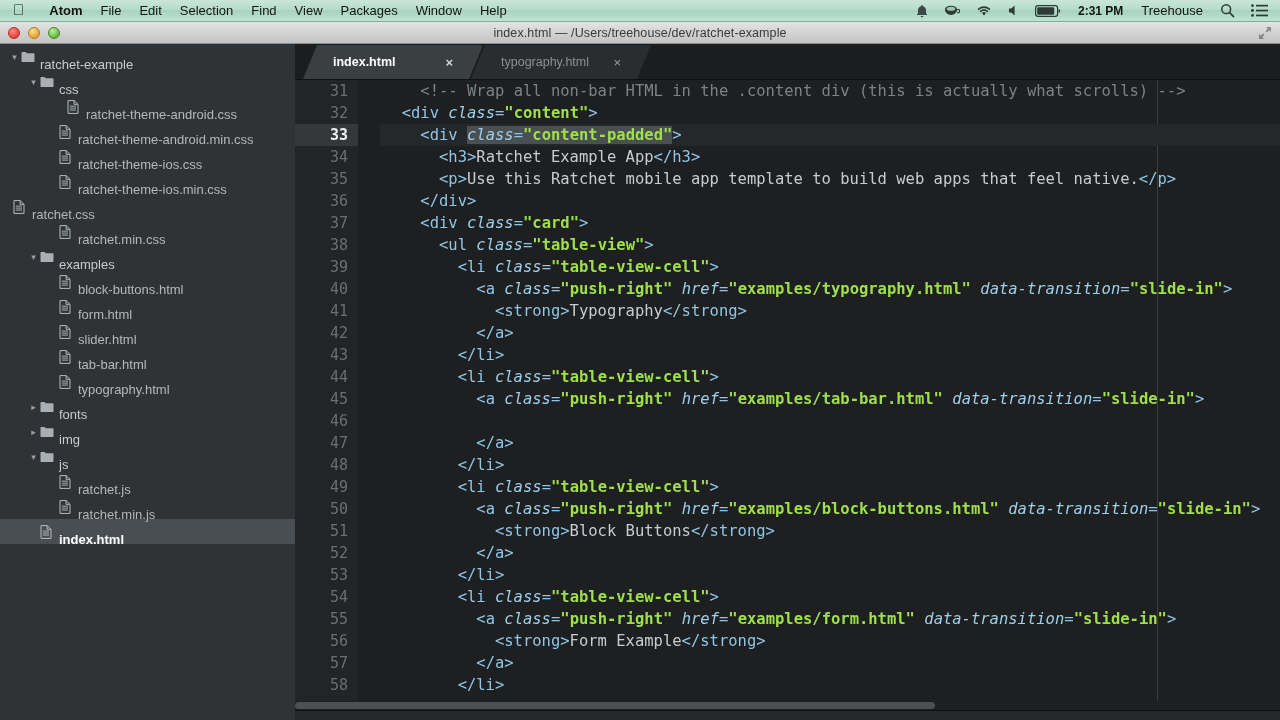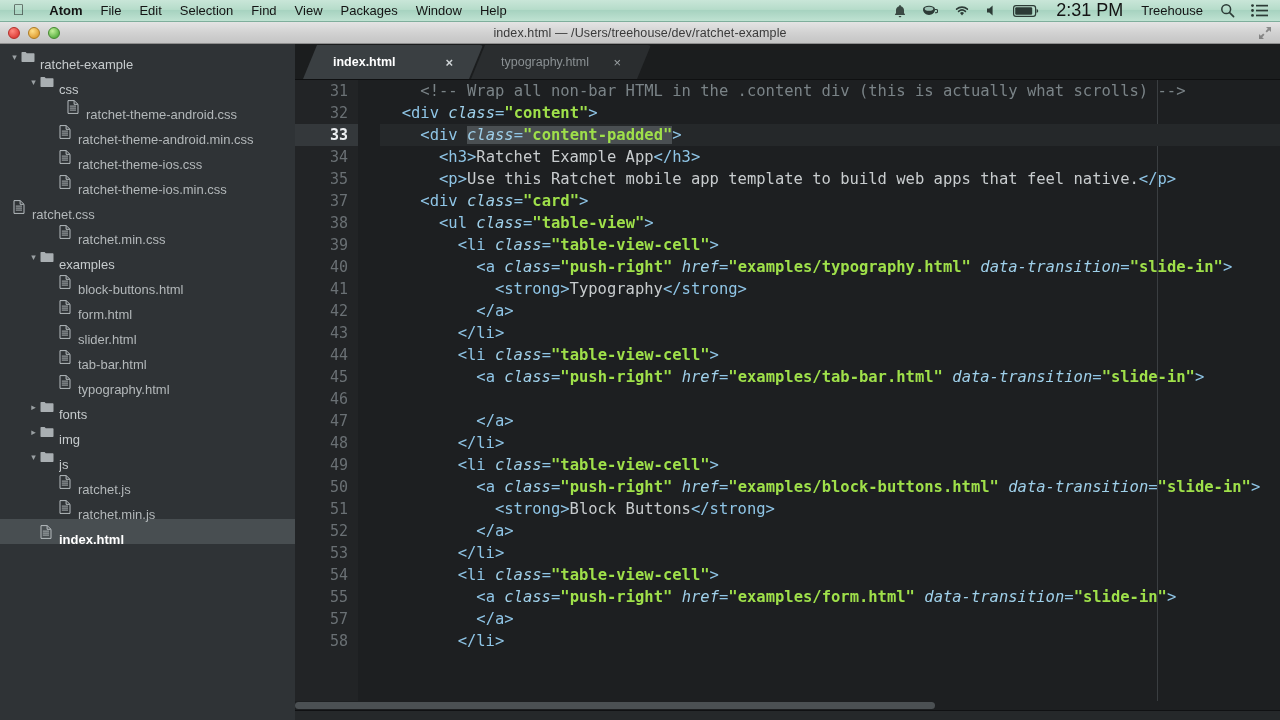--- a/index.html
+++ b/index.html
@@ -22,21 +22,21 @@
     margin-left: 13px; margin-right: 16px;
     font-size: 15px; line-height: 1; color: #1a1a1a;
     position: relative; top: -1px;
   }
   #menubar .mi { padding: 0 9px; white-space: nowrap; font-size: 13px; }
   #menubar .mi.app { font-weight: bold; }
   #menubar .spacer { flex: 1; }
   #menubar .status-item {
     padding: 0 8px; display: flex; align-items: center; font-size: 13px;
   }
-  #menubar .clock { padding: 0 9px; font-size: 18px; }
+  #menubar .clock { padding: 0 9px; font-size: 12px; font-weight: bold; }
   #menubar .user { padding: 0 9px; font-size: 13px; }
   .mb-icon { display:inline-block; line-height:1; }
 
   
   #titlebar {
     position: absolute; left: 0; top: 22px; width: 1280px; height: 22px;
     background: linear-gradient(to bottom, #e4e4e4 0%, #d2d2d2 50%, #c4c4c4 100%);
     border-bottom: 1px solid #8e8e8e;
     display: flex; align-items: center; justify-content: center;
   }
@@ -502,39 +502,41 @@
 
     <div id="code">
       <div id="gutterbg"></div>
       <div id="wrapguide"></div>
       <div id="code-rows">
           <div class="crow"><div class="gut">31</div><div class="ctext" style="left: 125.32px;"><span class="s-comment">&lt;!-- Wrap all non-bar HTML in the .content div (this is actually what scrolls) --&gt;</span></div></div>
           <div class="crow"><div class="gut">32</div><div class="ctext" style="left: 106.66px;"><span class="s-tag">&lt;div </span><span class="s-attr">class</span><span class="s-eq">=</span><span class="s-str">"content"</span><span class="s-tag">&gt;</span></div></div>
           <div class="crow active"><div class="lcontent-bg"></div><div class="gut">33</div><div class="ctext" style="left: 125.32px;"><span class="s-tag">&lt;div </span><span class="s-attr hl-sel">class</span><span class="s-eq hl-sel">=</span><span class="s-str hl-sel">"content-padded"</span><span class="s-tag">&gt;</span></div></div>
           <div class="crow"><div class="gut">34</div><div class="ctext" style="left: 143.98px;"><span class="s-tag">&lt;h3&gt;</span><span class="s-text">Ratchet Example App</span><span class="s-tag">&lt;/h3&gt;</span></div></div>
           <div class="crow"><div class="gut">35</div><div class="ctext" style="left: 143.98px;"><span class="s-tag">&lt;p&gt;</span><span class="s-text">Use this Ratchet mobile app template to build web apps that feel native.</span><span class="s-tag">&lt;/p&gt;</span></div></div>
+          <div class="crow"><div class="gut">36</div><div class="ctext" style="left: 125.32px;"><span class="s-tag">&lt;/div&gt;</span></div></div>
           <div class="crow"><div class="gut">37</div><div class="ctext" style="left: 125.32px;"><span class="s-tag">&lt;div </span><span class="s-attr">class</span><span class="s-eq">=</span><span class="s-str">"card"</span><span class="s-tag">&gt;</span></div></div>
           <div class="crow"><div class="gut">38</div><div class="ctext" style="left: 143.98px;"><span class="s-tag">&lt;ul </span><span class="s-attr">class</span><span class="s-eq">=</span><span class="s-str">"table-view"</span><span class="s-tag">&gt;</span></div></div>
           <div class="crow"><div class="gut">39</div><div class="ctext" style="left: 162.64px;"><span class="s-tag">&lt;li </span><span class="s-attr">class</span><span class="s-eq">=</span><span class="s-str">"table-view-cell"</span><span class="s-tag">&gt;</span></div></div>
           <div class="crow"><div class="gut">40</div><div class="ctext" style="left: 181.3px;"><span class="s-tag">&lt;a </span><span class="s-attr">class</span><span class="s-eq">=</span><span class="s-str">"push-right"</span><span class="s-tag"> </span><span class="s-attr">href</span><span class="s-eq">=</span><span class="s-str">"examples/typography.html"</span><span class="s-tag"> </span><span class="s-attr">data-transition</span><span class="s-eq">=</span><span class="s-str">"slide-in"</span><span class="s-tag">&gt;</span></div></div>
           <div class="crow"><div class="gut">41</div><div class="ctext" style="left: 199.96px;"><span class="s-tag">&lt;strong&gt;</span><span class="s-text">Typography</span><span class="s-tag">&lt;/strong&gt;</span></div></div>
           <div class="crow"><div class="gut">42</div><div class="ctext" style="left: 181.3px;"><span class="s-tag">&lt;/a&gt;</span></div></div>
           <div class="crow"><div class="gut">43</div><div class="ctext" style="left: 162.64px;"><span class="s-tag">&lt;/li&gt;</span></div></div>
           <div class="crow"><div class="gut">44</div><div class="ctext" style="left: 162.64px;"><span class="s-tag">&lt;li </span><span class="s-attr">class</span><span class="s-eq">=</span><span class="s-str">"table-view-cell"</span><span class="s-tag">&gt;</span></div></div>
           <div class="crow"><div class="gut">45</div><div class="ctext" style="left: 181.3px;"><span class="s-tag">&lt;a </span><span class="s-attr">class</span><span class="s-eq">=</span><span class="s-str">"push-right"</span><span class="s-tag"> </span><span class="s-attr">href</span><span class="s-eq">=</span><span class="s-str">"examples/tab-bar.html"</span><span class="s-tag"> </span><span class="s-attr">data-transition</span><span class="s-eq">=</span><span class="s-str">"slide-in"</span><span class="s-tag">&gt;</span></div></div>
           <div class="crow"><div class="gut">46</div></div>
           <div class="crow"><div class="gut">47</div><div class="ctext" style="left: 181.3px;"><span class="s-tag">&lt;/a&gt;</span></div></div>
           <div class="crow"><div class="gut">48</div><div class="ctext" style="left: 162.64px;"><span class="s-tag">&lt;/li&gt;</span></div></div>
           <div class="crow"><div class="gut">49</div><div class="ctext" style="left: 162.64px;"><span class="s-tag">&lt;li </span><span class="s-attr">class</span><span class="s-eq">=</span><span class="s-str">"table-view-cell"</span><span class="s-tag">&gt;</span></div></div>
           <div class="crow"><div class="gut">50</div><div class="ctext" style="left: 181.3px;"><span class="s-tag">&lt;a </span><span class="s-attr">class</span><span class="s-eq">=</span><span class="s-str">"push-right"</span><span class="s-tag"> </span><span class="s-attr">href</span><span class="s-eq">=</span><span class="s-str">"examples/block-buttons.html"</span><span class="s-tag"> </span><span class="s-attr">data-transition</span><span class="s-eq">=</span><span class="s-str">"slide-in"</span><span class="s-tag">&gt;</span></div></div>
           <div class="crow"><div class="gut">51</div><div class="ctext" style="left: 199.96px;"><span class="s-tag">&lt;strong&gt;</span><span class="s-text">Block Buttons</span><span class="s-tag">&lt;/strong&gt;</span></div></div>
           <div class="crow"><div class="gut">52</div><div class="ctext" style="left: 181.3px;"><span class="s-tag">&lt;/a&gt;</span></div></div>
           <div class="crow"><div class="gut">53</div><div class="ctext" style="left: 162.64px;"><span class="s-tag">&lt;/li&gt;</span></div></div>
           <div class="crow"><div class="gut">54</div><div class="ctext" style="left: 162.64px;"><span class="s-tag">&lt;li </span><span class="s-attr">class</span><span class="s-eq">=</span><span class="s-str">"table-view-cell"</span><span class="s-tag">&gt;</span></div></div>
           <div class="crow"><div class="gut">55</div><div class="ctext" style="left: 181.3px;"><span class="s-tag">&lt;a </span><span class="s-attr">class</span><span class="s-eq">=</span><span class="s-str">"push-right"</span><span class="s-tag"> </span><span class="s-attr">href</span><span class="s-eq">=</span><span class="s-str">"examples/form.html"</span><span class="s-tag"> </span><span class="s-attr">data-transition</span><span class="s-eq">=</span><span class="s-str">"slide-in"</span><span class="s-tag">&gt;</span></div></div>
+          <div class="crow"><div class="gut">56</div><div class="ctext" style="left: 199.96px;"><span class="s-tag">&lt;strong&gt;</span><span class="s-text">Form Example</span><span class="s-tag">&lt;/strong&gt;</span></div></div>
           <div class="crow"><div class="gut">57</div><div class="ctext" style="left: 181.3px;"><span class="s-tag">&lt;/a&gt;</span></div></div>
           <div class="crow"><div class="gut">58</div><div class="ctext" style="left: 162.64px;"><span class="s-tag">&lt;/li&gt;</span></div></div>
         </div>
     </div>
 
     <div id="hscroll">
       <div class="thumb"></div>
     </div>
 
     <div id="status">

